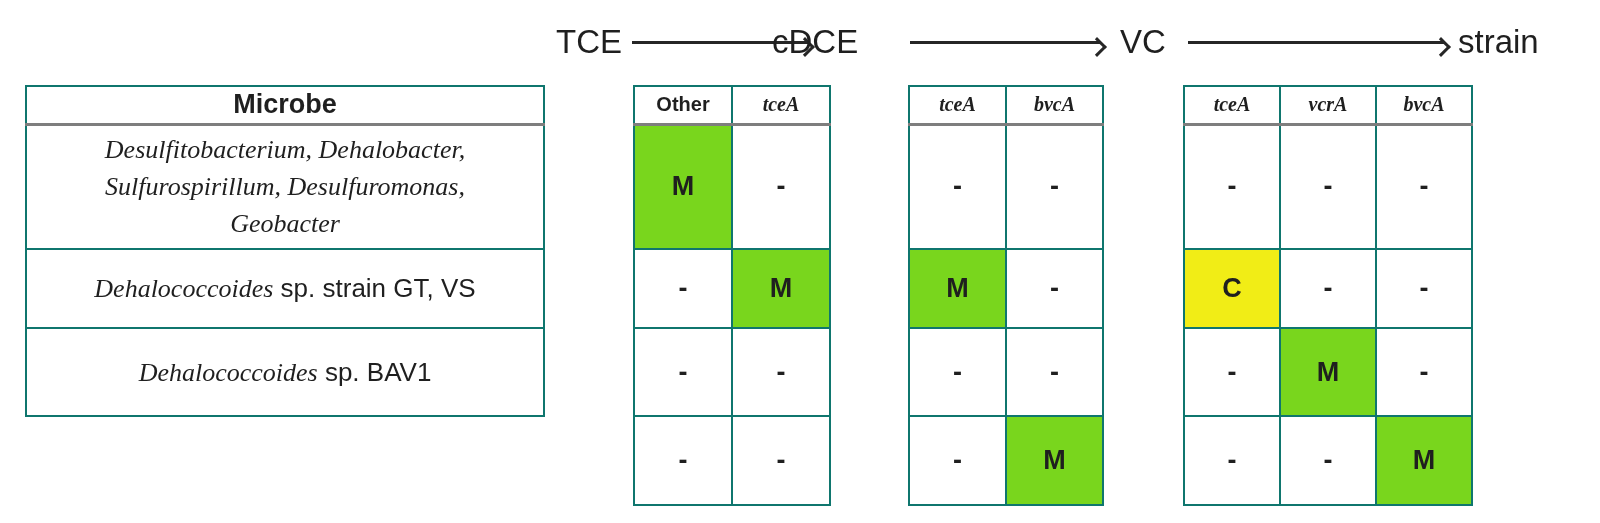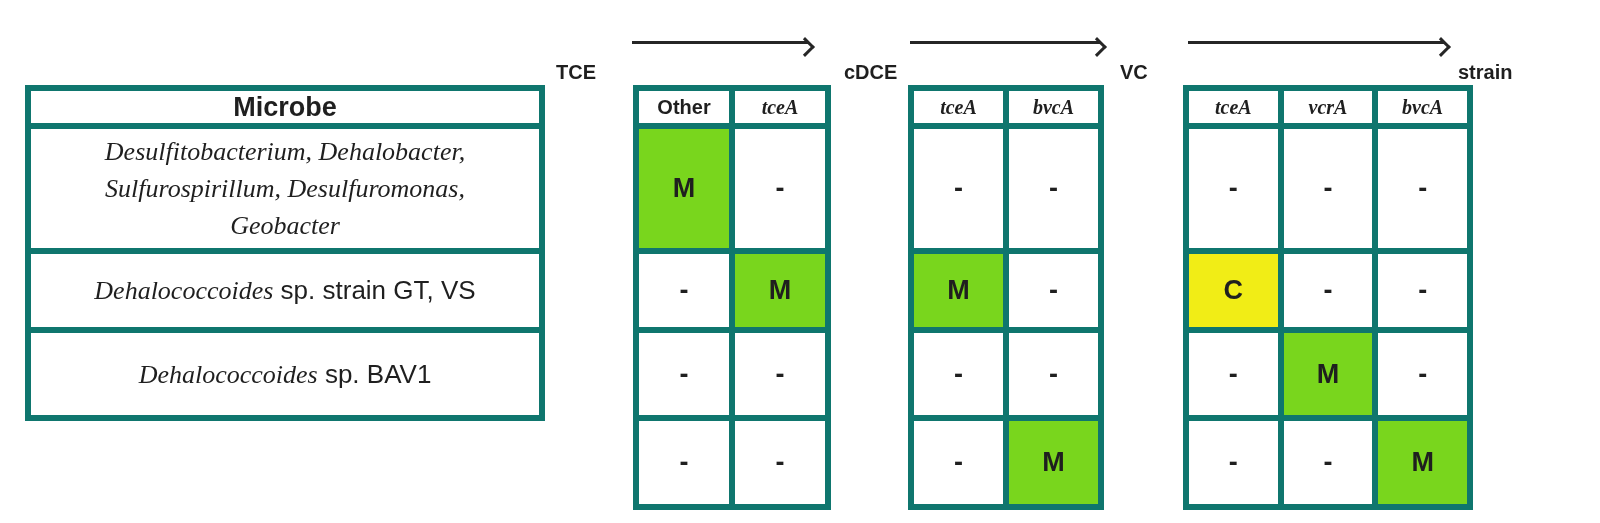--- a/index.html
+++ b/index.html
@@ -1,36 +1,36 @@
 <!DOCTYPE html>
 <html><head>
 <meta charset="utf-8">
 <style>
   html,body{margin:0;padding:0;background:#ffffff;}
   .canvas{
     position:relative;width:1600px;height:523px;background:#ffffff;
     font-family:"Liberation Sans",sans-serif;color:#1f1f1f;overflow:hidden;
   }
   
-  .compound{position:absolute;top:26px;font-weight:bold;font-size:20px;line-height:32px;white-space:nowrap;margin-top:30px;}
+  .compound{position:absolute;top:26px;font-weight:normal;font-size:33px;line-height:32px;white-space:nowrap;}
   .c-tce{left:556px;}
-  .c-cdce{left:844px;}
+  .c-cdce{left:772px;}
   .c-vc{left:1120px;}
   .c-ethene{left:1458px;}
   .arrow{position:absolute;top:41px;height:0;border-top:3px solid #262626;}
   .arrow::after{
     content:"";position:absolute;right:-4px;top:-4px;width:11px;height:11px;
     border-top:3px solid #262626;border-right:3px solid #262626;transform:rotate(45deg);
   }
   .a1{left:632px;width:176px;}
   .a2{left:910px;width:190px;}
   .a3{left:1188px;width:256px;}
   
   .tbl{position:absolute;top:85px;border-collapse:collapse;table-layout:fixed;background:#fff;}
-  .tbl th,.tbl td{border:6px solid #0f766e;text-align:center;vertical-align:middle;padding:0;}
+  .tbl th,.tbl td{border:2px solid #0f766e;text-align:center;vertical-align:middle;padding:0;}
   .tbl thead tr{height:38px;}
   .tbl thead th{border-bottom:3px solid #7e7e7e;font-weight:bold;font-size:20px;}
   .tbl tbody tr:nth-child(1){height:125px;}
   .tbl tbody tr:nth-child(2){height:79px;}
   .tbl tbody tr:nth-child(3){height:88px;}
   .tbl tbody tr:nth-child(4){height:89px;}
   .microbe{left:25px;width:520px;}
   .microbe thead th{font-size:27px;}
   .mcell{font-size:26px;padding:0 6px;}
   .mline{line-height:37px;white-space:nowrap;}

